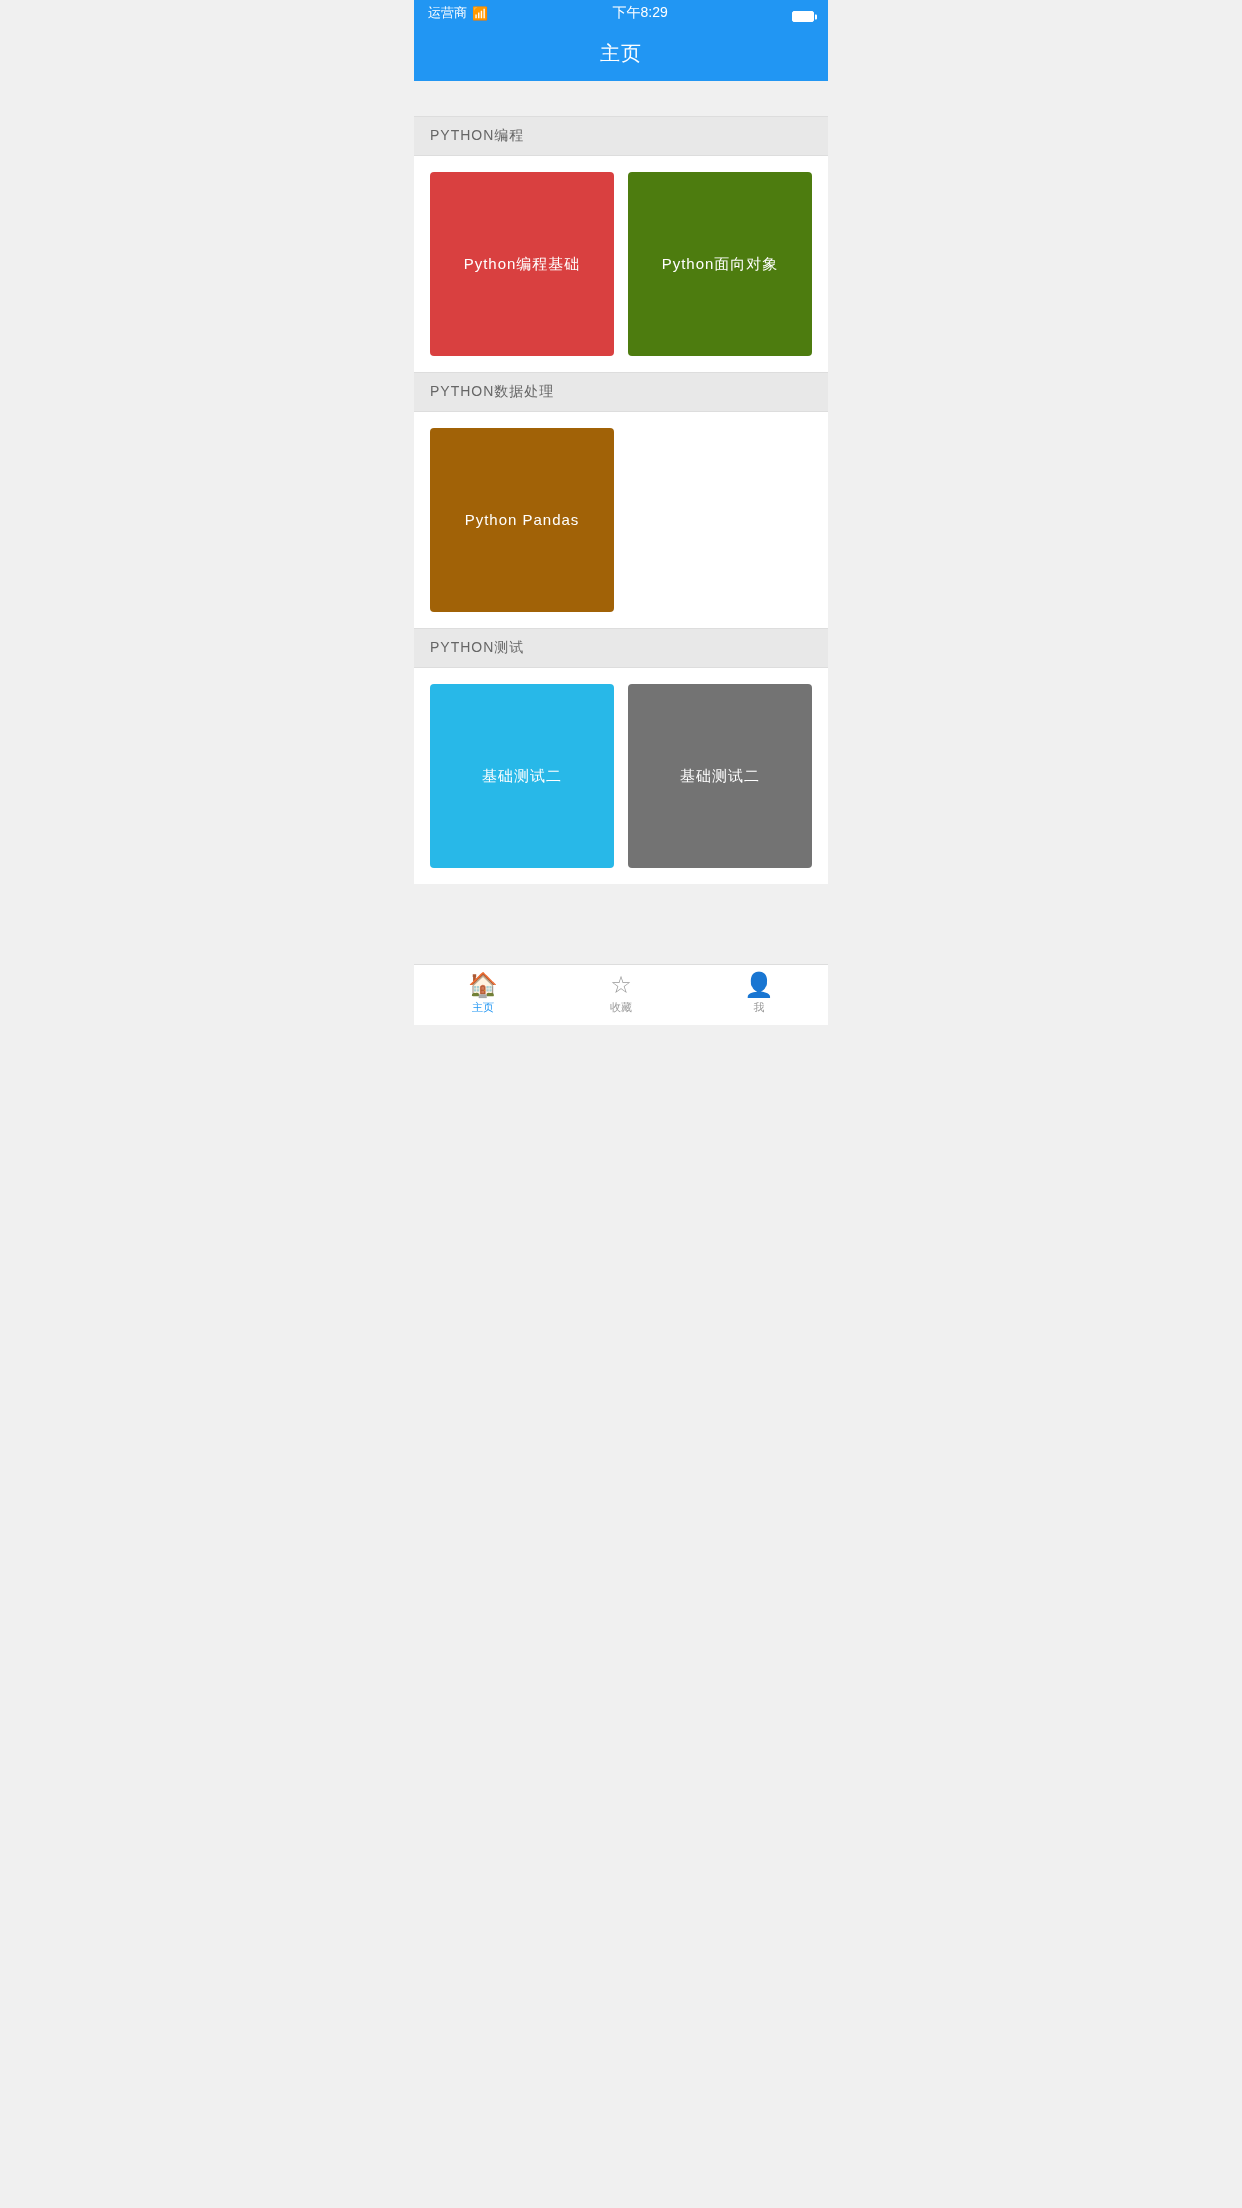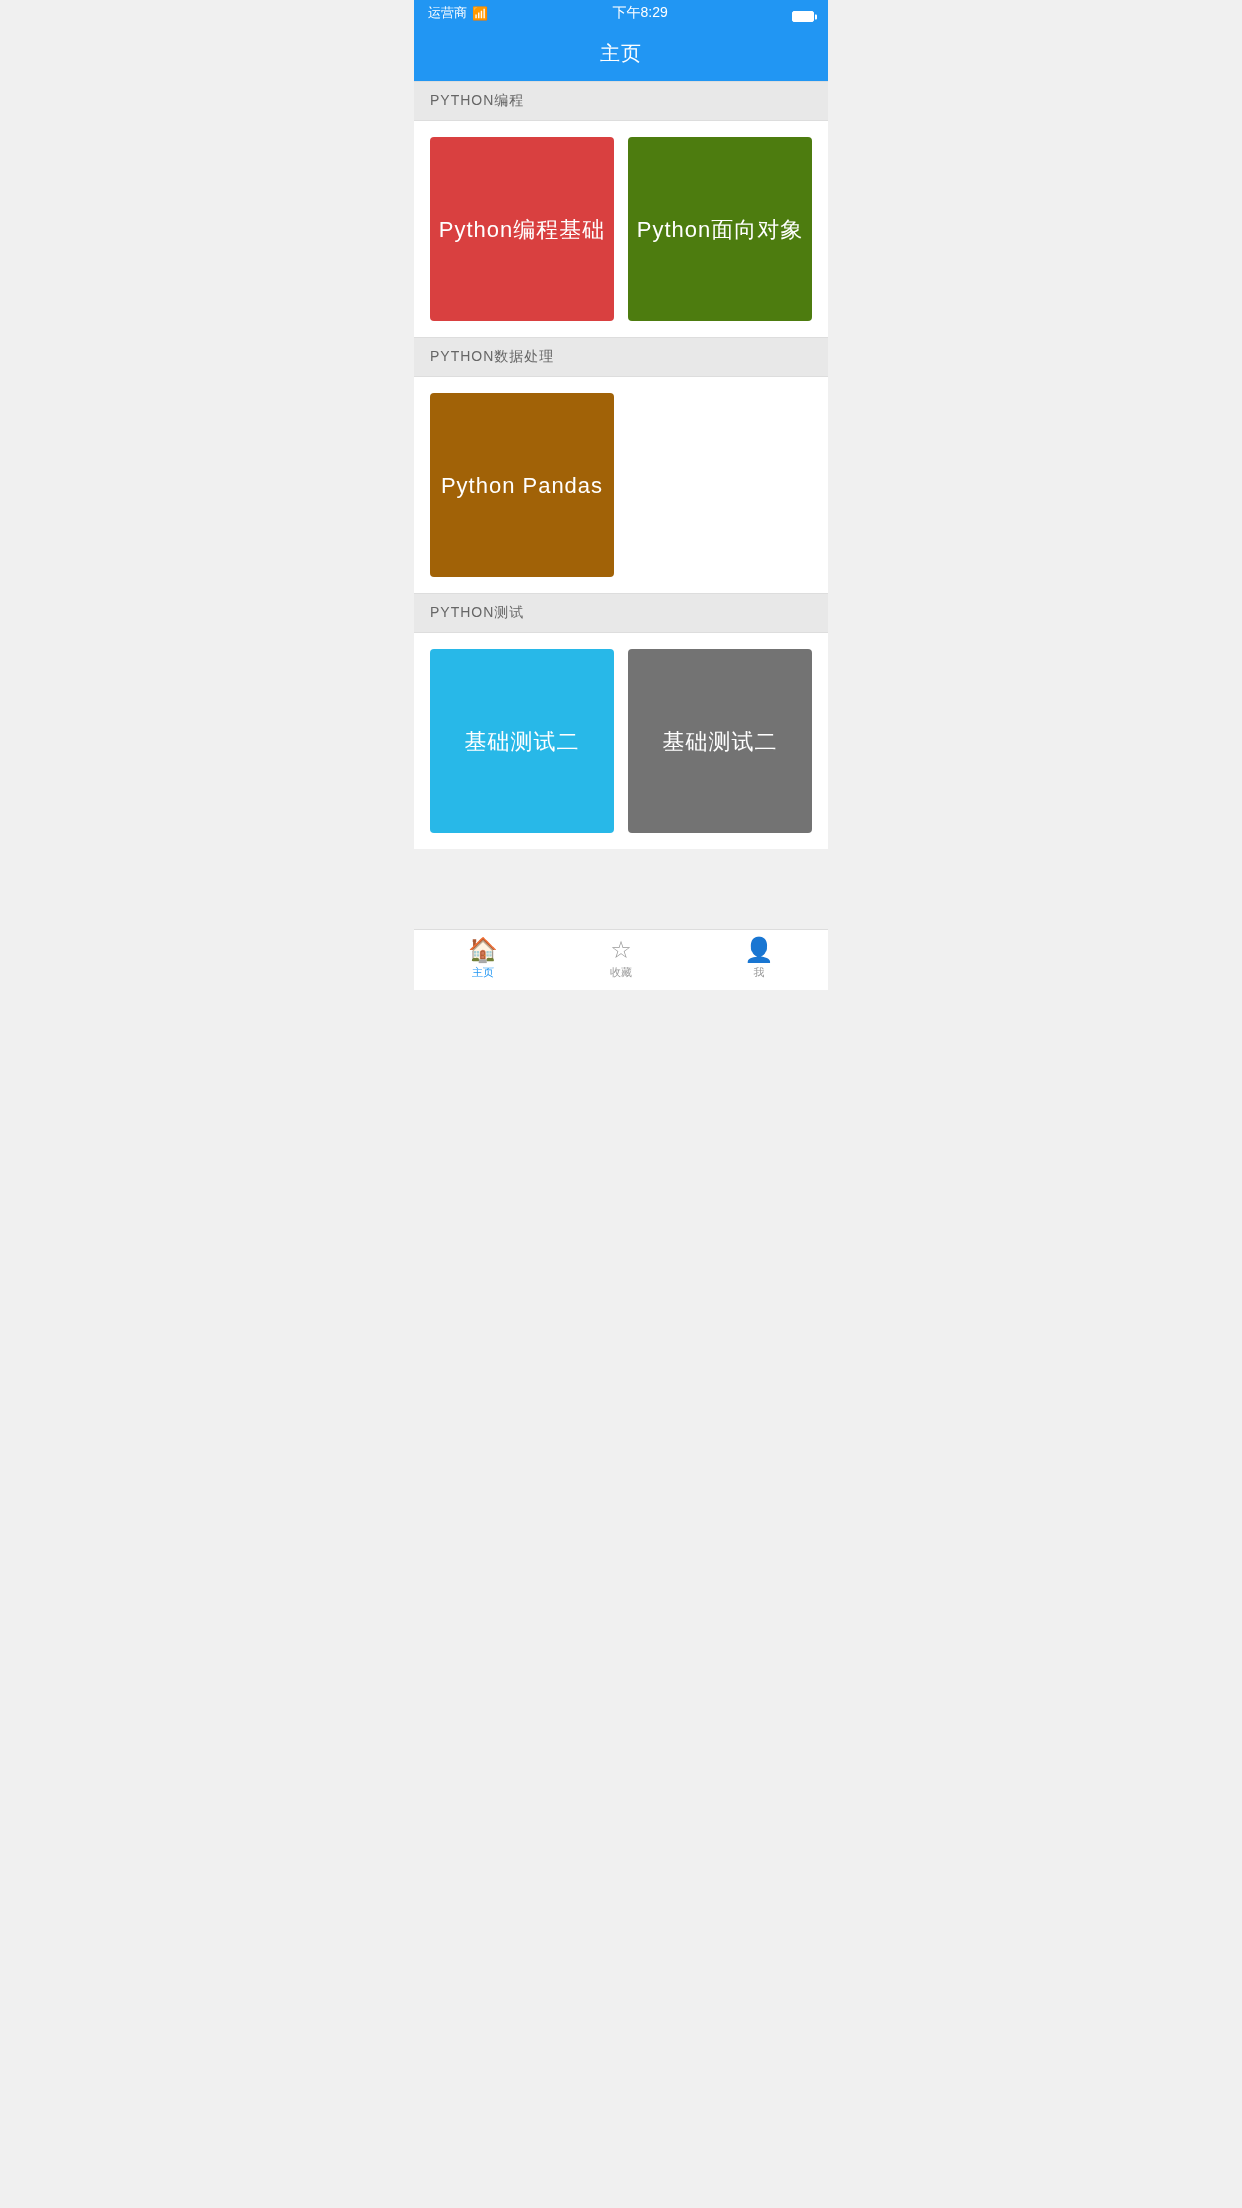--- a/index.html
+++ b/index.html
@@ -39,20 +39,21 @@
       font-size: 20px;
       font-weight: 400;
       letter-spacing: 1px;
     }
 
     
     .main-content {
       flex: 1;
       overflow-y: auto;
       background: #f0f0f0;
+      margin-top: 35px;
     }
 
     
     .section-header {
       background: #e8e8e8;
       padding: 10px 16px;
       font-size: 14px;
       color: #666;
       letter-spacing: 1px;
       border-top: 1px solid #ddd;
@@ -74,21 +75,21 @@
       aspect-ratio: 1;
       border-radius: 4px;
       display: flex;
       align-items: center;
       justify-content: center;
       cursor: pointer;
     }
 
     .card-tile-label {
       color: white;
-      font-size: 22px;
+      font-size: 15px;
       font-weight: 400;
       text-align: center;
       letter-spacing: 1px;
       line-height: 1.5;
     }
 
     
     .card-red    { background: #D94040; }
     .card-purple { background: #4d7c0f; }
     .card-yellow { background: #E8A820; }

